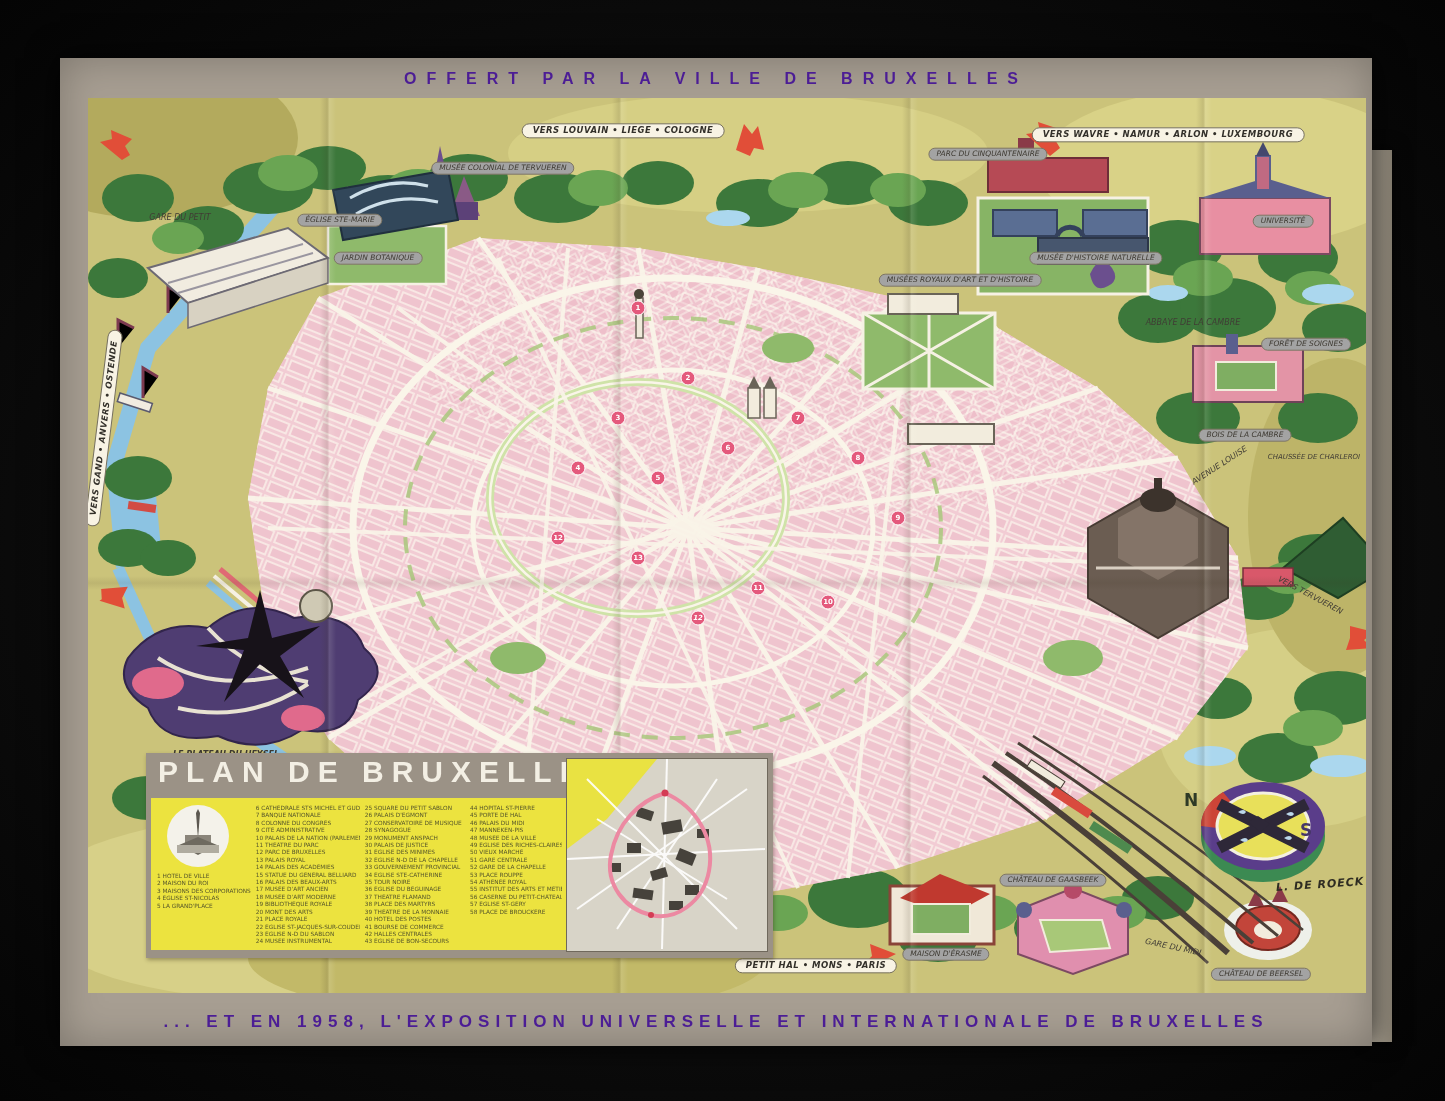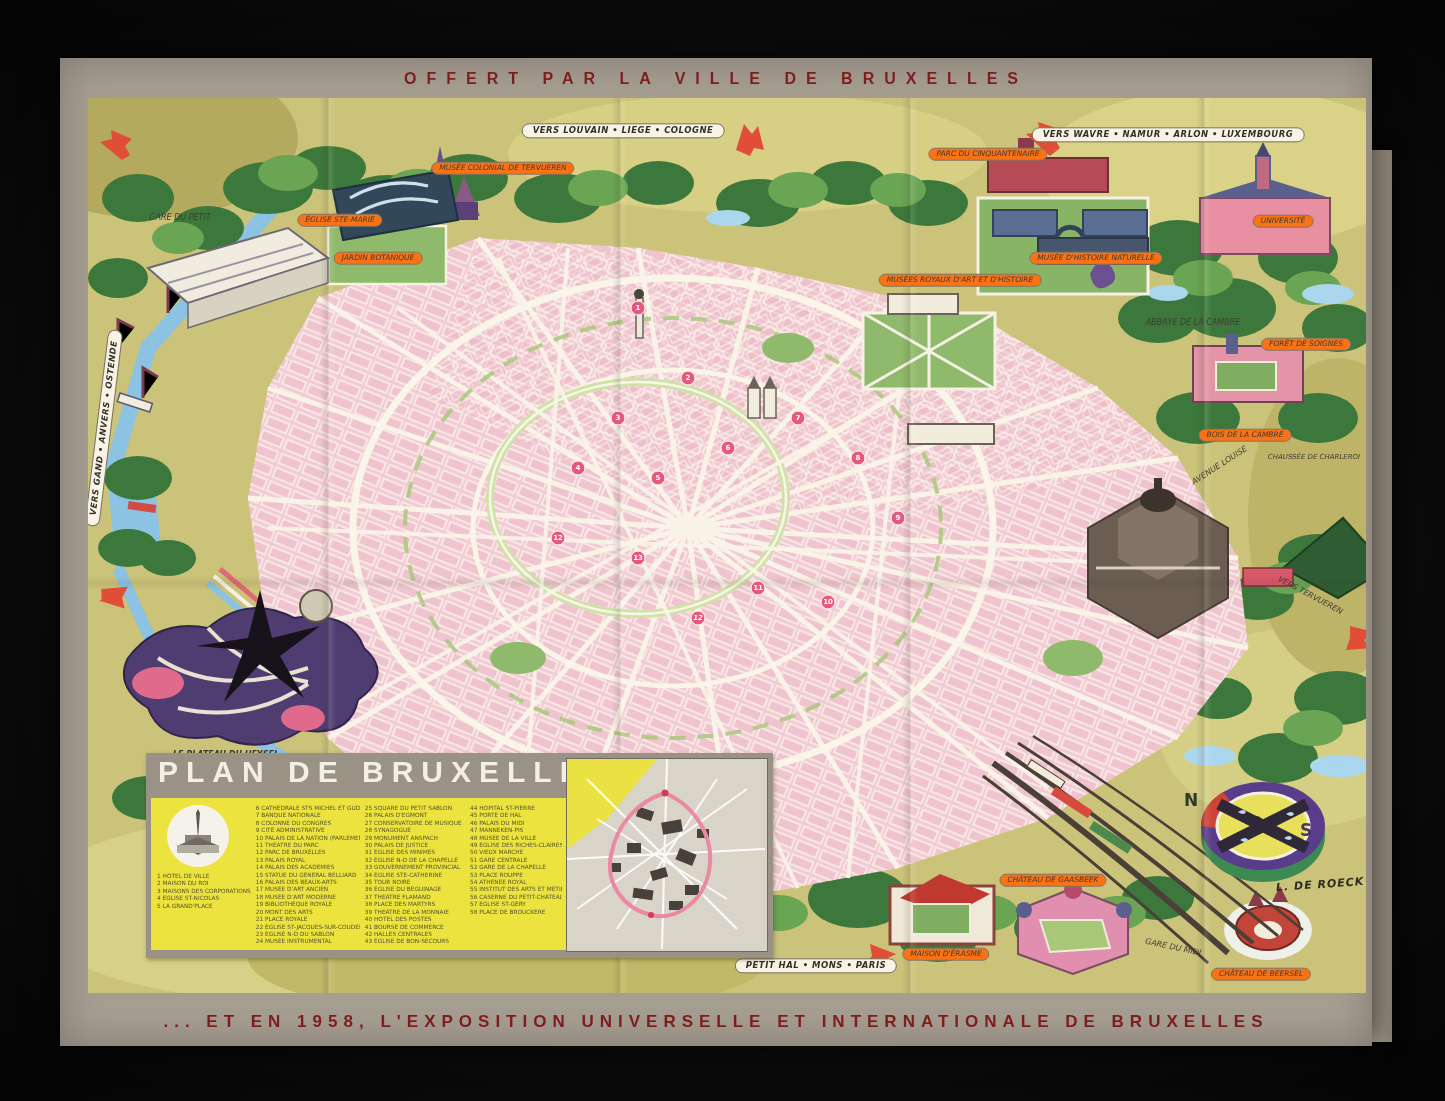--- a/index.html
+++ b/index.html
@@ -1,29 +1,29 @@
 <!DOCTYPE html>
 <html><head>
 <meta charset="utf-8">
 <style>
   html,body{margin:0;padding:0;background:#070707;}
   .stage{position:relative;width:1445px;height:1101px;background:radial-gradient(ellipse at 50% 50%, #0c0c0c 60%, #040404 100%);overflow:hidden;font-family:"DejaVu Sans",sans-serif;}
   
   .poster{position:absolute;left:60px;top:58px;width:1312px;height:988px;background:#a79e92;box-shadow:0 0 30px rgba(0,0,0,.9), inset 0 0 40px rgba(0,0,0,.25);}
   .flap{position:absolute;left:1372px;top:150px;width:20px;height:892px;background:linear-gradient(90deg,#b9b0a0,#8f8778);box-shadow:0 0 18px rgba(0,0,0,.8);}
-  .band{position:absolute;left:0;width:100%;color:#7f1d1d;text-align:center;white-space:nowrap;}
+  .band{position:absolute;left:0;width:100%;color:#4c1d95;text-align:center;white-space:nowrap;}
   .band.top{top:12px;font:bold 16px "Liberation Sans",sans-serif;letter-spacing:10px;}
   .band.bottom{bottom:14px;font:bold 17px "Liberation Sans",sans-serif;letter-spacing:6px;margin-top:24px;}
   .map-area{position:absolute;left:28px;top:40px;width:1278px;height:895px;background:#cbc37a;overflow:hidden;}
   .map-art{position:absolute;left:0;top:0;}
   
   .foldv{position:absolute;top:0;bottom:0;width:16px;background:linear-gradient(90deg,rgba(60,50,30,0) 0%,rgba(60,50,30,.14) 45%,rgba(255,255,240,.12) 60%,rgba(60,50,30,0) 100%);pointer-events:none;}
   .foldh{position:absolute;left:0;right:0;height:14px;background:linear-gradient(180deg,rgba(60,50,30,0),rgba(60,50,30,.10),rgba(60,50,30,0));pointer-events:none;}
   
-  .pill{position:absolute;transform:translate(-50%,-50%);background:#f97316;border:1px solid #7e7665;border-radius:9px;padding:1px 7px;font:italic 7.5px/1.15 "DejaVu Sans",sans-serif;color:#3e3a32;white-space:nowrap;}
+  .pill{position:absolute;transform:translate(-50%,-50%);background:#a3a3a3;border:1px solid #7e7665;border-radius:9px;padding:1px 7px;font:italic 7.5px/1.15 "DejaVu Sans",sans-serif;color:#3e3a32;white-space:nowrap;}
   .script{position:absolute;transform:translate(-50%,-50%);font:italic 8px/1.1 "DejaVu Sans",sans-serif;color:#403c35;white-space:nowrap;}
   .sign{position:absolute;transform:translate(-50%,-50%);background:#f8f3e4;border:1px solid #76705f;border-radius:10px;padding:2px 10px;font:italic bold 8.5px/1.1 "DejaVu Sans",sans-serif;color:#33302a;letter-spacing:.5px;white-space:nowrap;}
   .vertical{transform:translate(-50%,-50%) rotate(-83deg);}
   .caption{position:absolute;transform:translate(-50%,0);text-align:center;font:italic 7px/1.25 "DejaVu Sans",sans-serif;color:#3c3830;white-space:nowrap;}
   .caption .big{font-size:8px;font-weight:bold;}
   .compass-letter{position:absolute;font:bold 17px "DejaVu Sans",sans-serif;}
   .signature{position:absolute;font:italic bold 11px "DejaVu Sans",sans-serif;color:#2e2c22;transform:rotate(-4deg);letter-spacing:1px;}
   .marker{position:absolute;width:13px;height:13px;border-radius:50%;background:#e4597c;border:1px solid #fff;color:#fff;font:bold 7px/12px "DejaVu Sans",sans-serif;text-align:center;transform:translate(-50%,-50%);}
   
   .legend{position:absolute;left:58px;top:655px;width:627px;height:205px;background:#9b9286;box-shadow:1px 2px 4px rgba(40,30,10,.35);}

